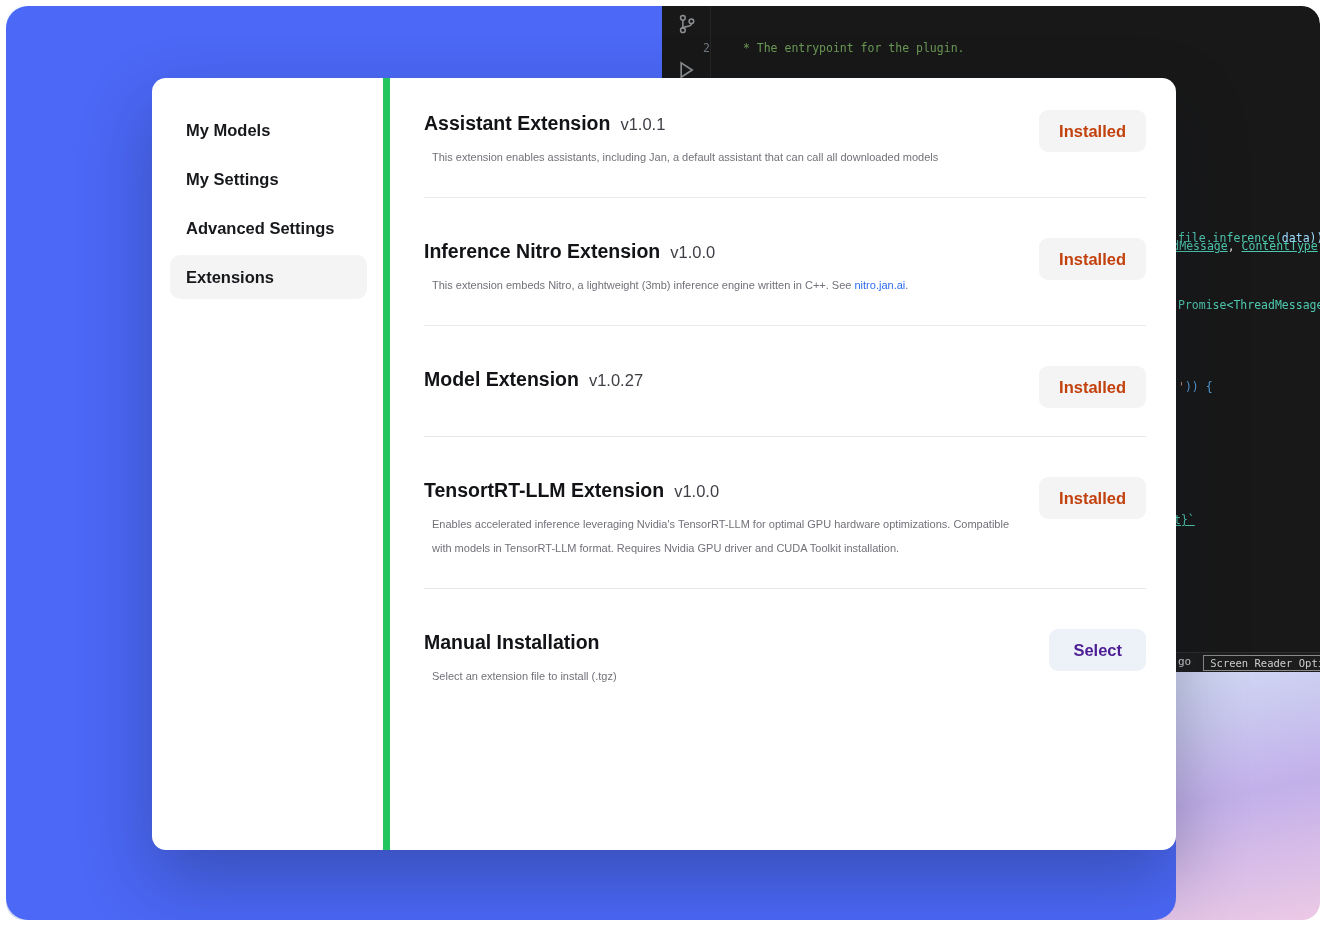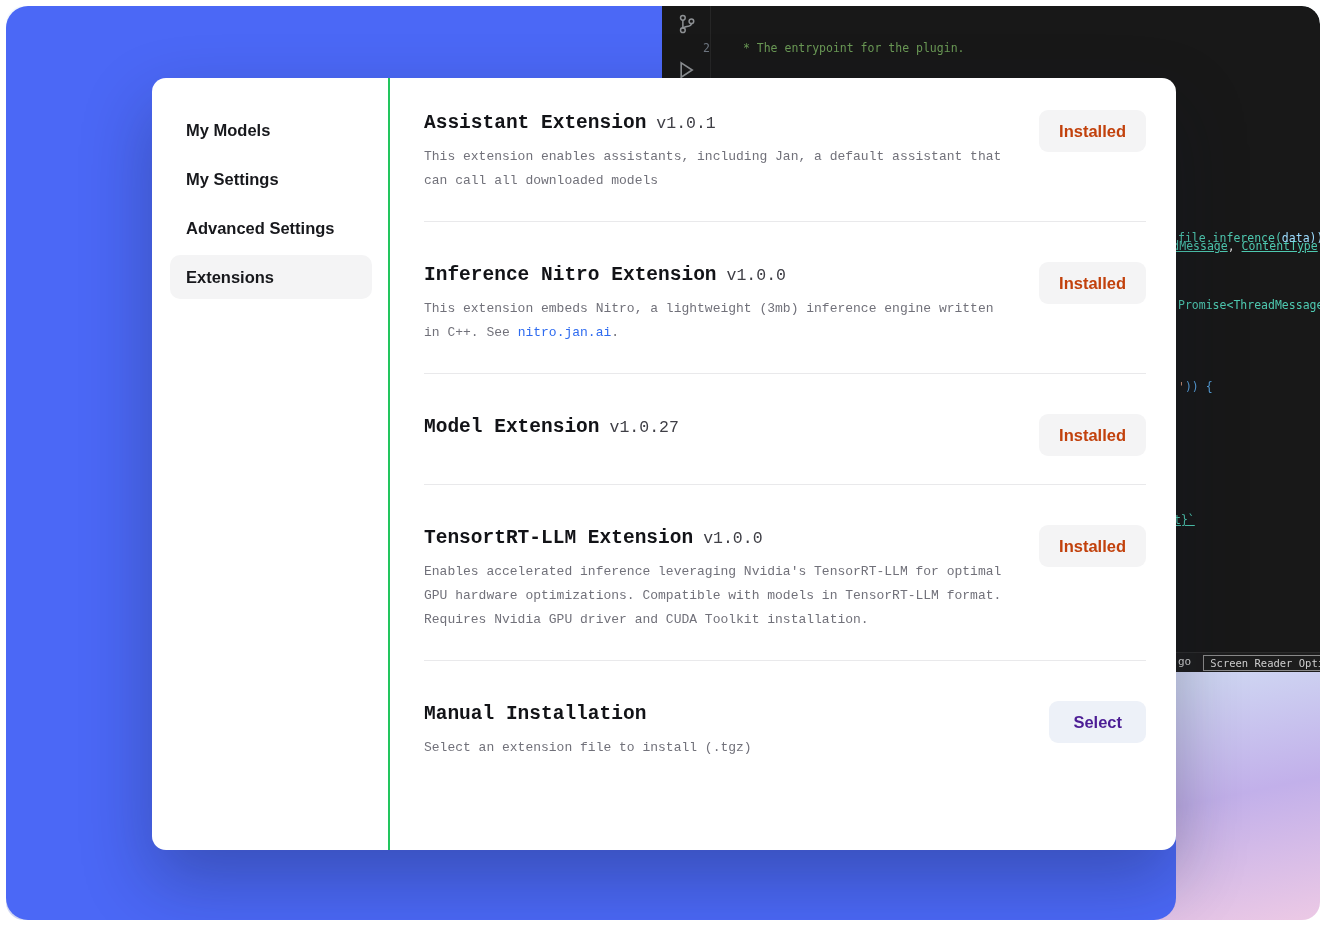--- a/index.html
+++ b/index.html
@@ -54,35 +54,35 @@
     display:inline-block;margin-left:12px;padding:0px 6px;border:1px solid #8a8a8a;
     font-size:10.5px;line-height:14px;color:#cfcfcf;
   }
   
   .modal{
     position:absolute;left:146px;top:72px;width:1024px;height:772px;
     background:#ffffff;border-radius:14px;box-shadow:0 30px 70px rgba(15,23,42,.30);
     display:flex;overflow:hidden;
   }
   .sidebar{
-    width:238px;flex:0 0 238px;border-right:2px solid #22c55e;
+    width:238px;flex:0 0 238px;border-right:7px solid #22c55e;
     padding:30px 16px 0 18px;box-sizing:border-box;
   }
   .side-item{
     height:44px;line-height:44px;padding:0 16px;margin-bottom:5px;
     font-size:16.5px;font-weight:700;color:#17181c;border-radius:10px;
     white-space:nowrap;cursor:pointer;
   }
   .side-item.active{background:#f4f4f5;}
   .content{flex:1;padding:32px 30px 0 34px;box-sizing:border-box;}
   .ext-row{display:flex;justify-content:space-between;align-items:flex-start;}
-  .row-text{max-width:600px;font-family:Liberation Mono, monospace;}
+  .row-text{max-width:600px;}
   .ext-title{font-size:19.5px;line-height:26px;font-weight:700;color:#121317;}
   .ext-version{font-size:16.5px;font-weight:400;color:#3f3f46;margin-left:10px;}
-  .ext-desc{margin-top:9px;font-size:13px;line-height:24px;color:#71717a;max-width:585px;}
+  .ext-desc{margin-top:9px;font-size:11px;line-height:24px;color:#71717a;max-width:585px;margin-left:8px;}
   .ext-link{color:#2e6bf0;cursor:pointer;}
   .btn{
     height:42px;border:none;border-radius:9px;padding:0 20px;
     font-family:"Liberation Sans",sans-serif;font-size:16.5px;font-weight:600;
     white-space:nowrap;
   }
   .btn-installed{background:#f4f4f5;color:#c2410c;}
   .btn-select{background:#edf1f8;color:#4c1d95;padding:0 24px;cursor:pointer;}
   .divider{border:none;border-top:1px solid #e9e9eb;margin:28px 0 40px 0;}
 </style>

